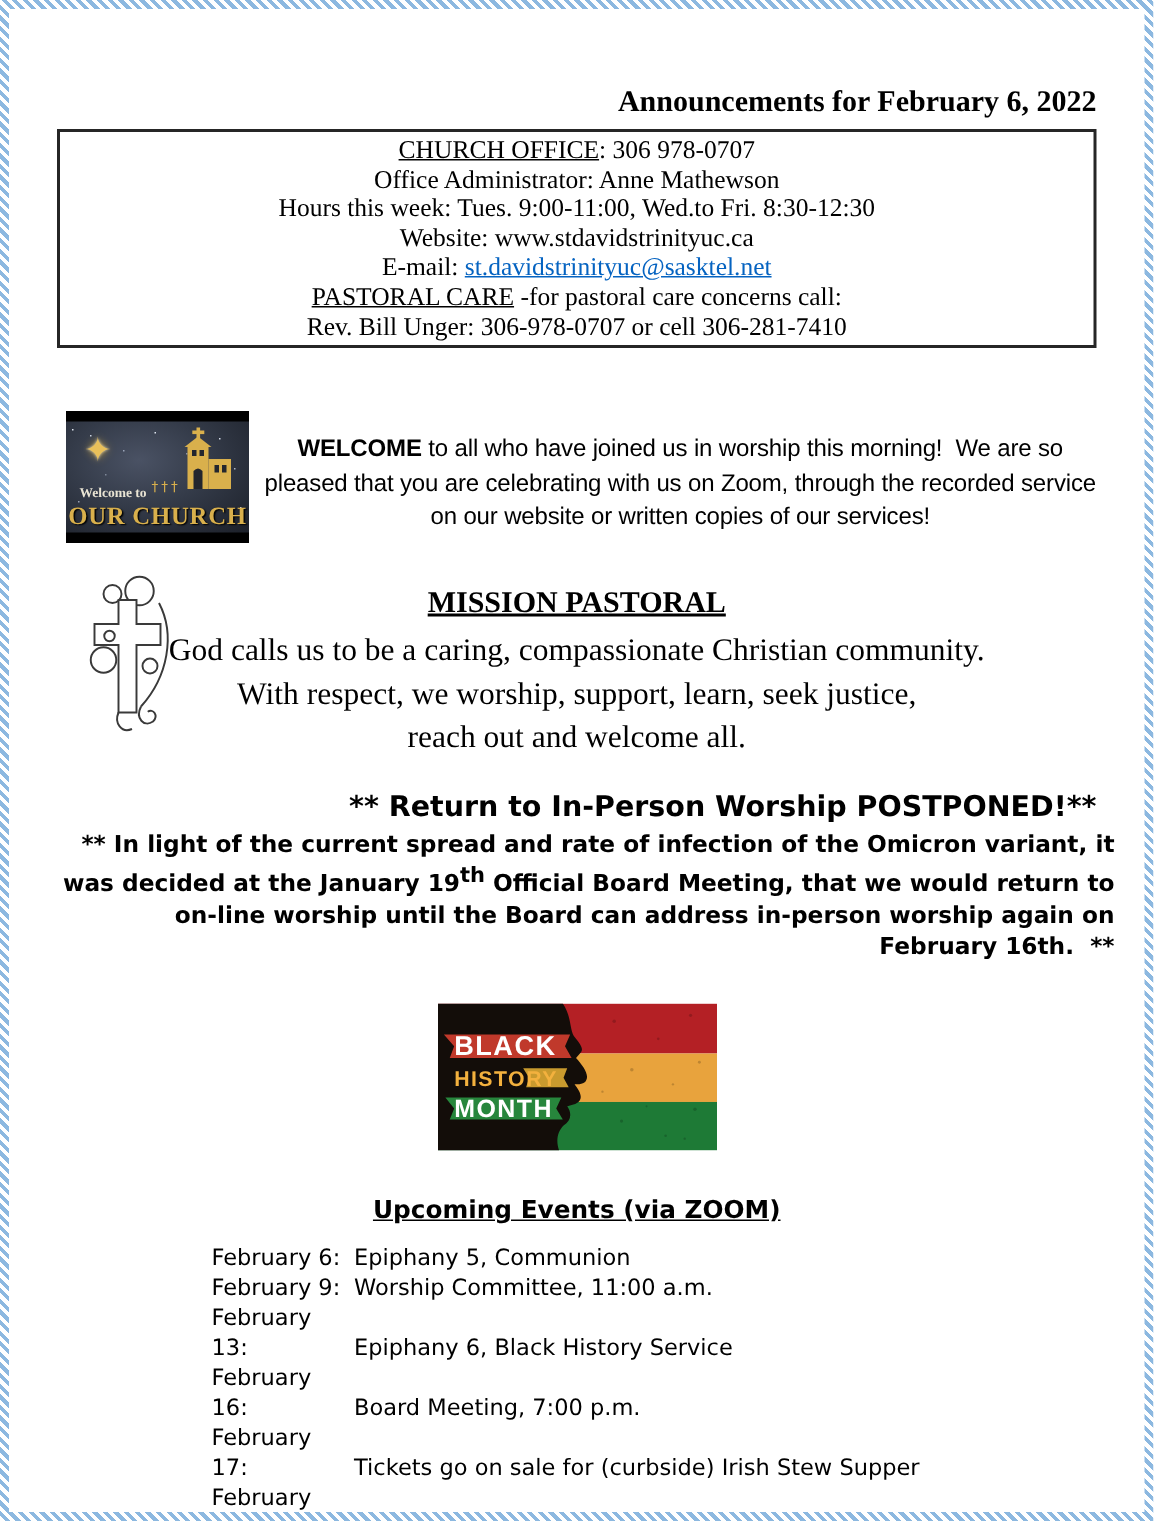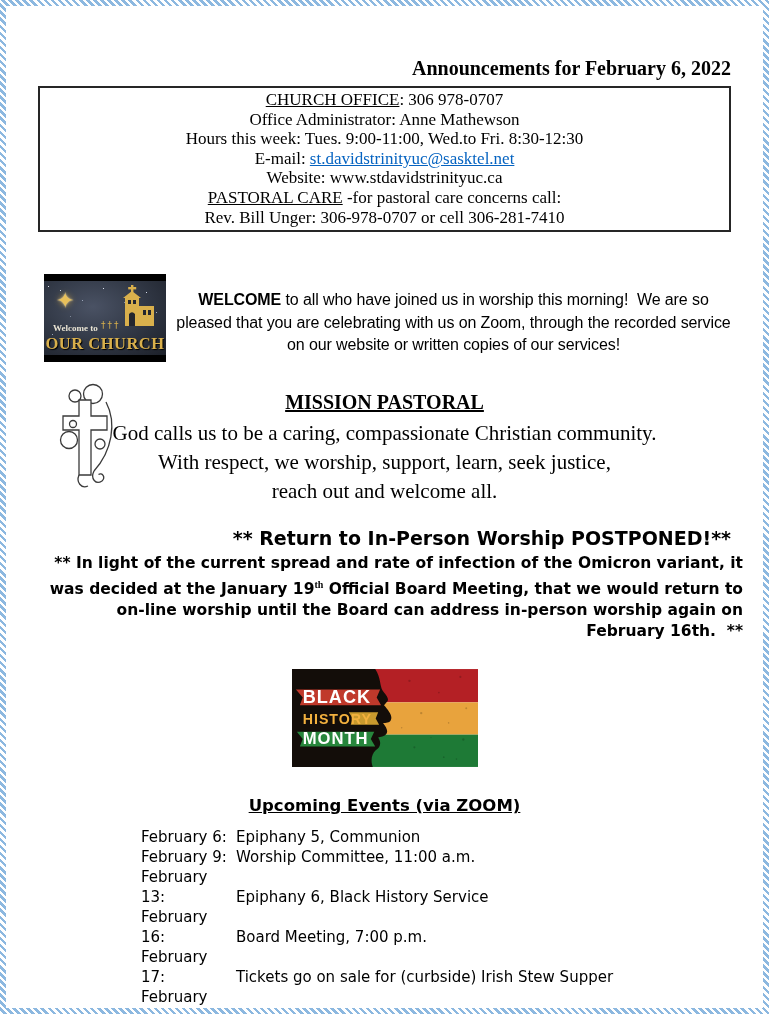--- a/index.html
+++ b/index.html
@@ -80,21 +80,21 @@
   .mission-heading { font-size:20px; font-weight:bold; line-height:24px; }
   .mission-body { margin-top:5px; font-size:21px; line-height:29px; }
 
   
   .postponed {
     margin-top:20px; text-align:right;
     font-family:"DejaVu Sans", sans-serif; font-weight:bold;
   }
   .pp-heading { font-size:19px; line-height:24px; }
   .pp-body { margin:3px auto 0; width:705px; font-size:15.5px; line-height:21px; }
-  .pp-body sup { font-size:10px;font-family:Liberation Serif, serif; }
+  .pp-body sup { font-size:14px; }
 
   
   .bhm-wrap { margin-top:27px; text-align:center; }
   .bhm-svg { display:inline-block; }
 
   
   .events { margin-top:25px; font-family:"DejaVu Sans", sans-serif; }
   .events-heading { text-align:center; font-weight:bold; font-size:16.5px; line-height:20px; }
   .events-list { margin:11px 0 0 103px; font-size:15px; line-height:20px; }
   .ev-date { display:inline-block; width:95px; }
@@ -104,22 +104,22 @@
 
 <div class="page">
   <div class="content">
 
     <h1 class="title">Announcements for February 6, 2022</h1>
 
     <div class="info-box">
       <div><span class="u">CHURCH OFFICE</span><span>: 306 978-0707</span></div>
       <div>Office Administrator: Anne Mathewson</div>
       <div>Hours this week: Tues. 9:00-11:00, Wed.to Fri. 8:30-12:30</div>
+      <div>Website: www.stdavidstrinityuc.ca</div>
       <div><span class="ps">E-mail: </span><a class="email-link">st.davidstrinityuc@sasktel.net</a></div>
-      <div>Website: www.stdavidstrinityuc.ca</div>
       <div><span class="u">PASTORAL CARE</span><span> -for pastoral care concerns call:</span></div>
       <div>Rev. Bill Unger: 306-978-0707 or cell 306-281-7410</div>
     </div>
 
     <div class="welcome-row">
       <div class="church-img">
         <div class="church-sky"></div>
         <div class="star-dots"></div>
         <span class="gold-star">✦</span>
         <svg class="church-svg" width="52" height="42" viewBox="0 0 52 42">

